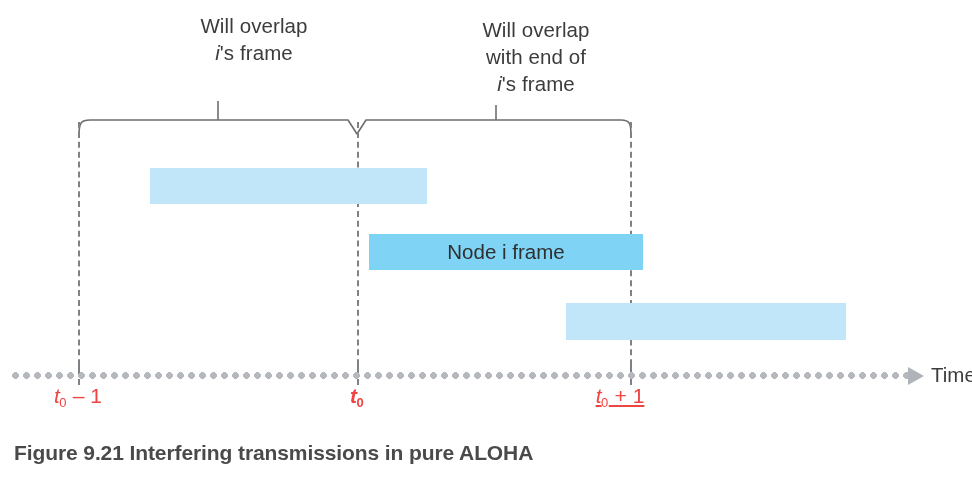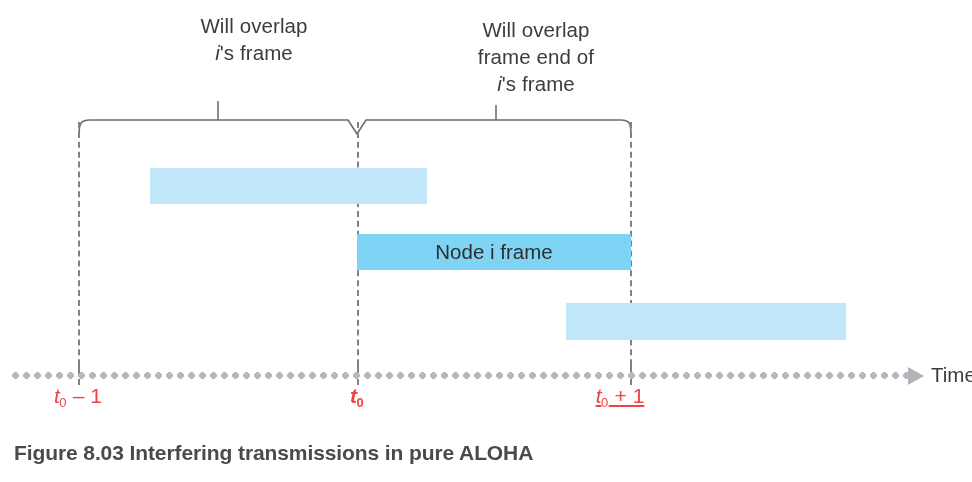--- a/index.html
+++ b/index.html
@@ -154,41 +154,41 @@
 
 <div id="figure">
 
   <div class="annot" id="annot-left">
     <div>Will overlap</div>
     <div><span class="ital">i</span><span>'s frame</span></div>
   </div>
 
   <div class="annot" id="annot-right">
     <div>Will overlap</div>
-    <div>frame end of</div>
+    <div>with end of</div>
     <div><span class="ital">i</span><span>'s frame</span></div>
   </div>
 
   <svg class="bracket-svg" viewBox="0 0 972 482">
 
     <path d="M 79,135 C 79,123 81,120 90,120 L 348,120 L 357,134 L 366,120 L 621,120 C 630,120 631,124 631,135" fill="none" stroke="#6e6e6e" stroke-width="1.6" stroke-linecap="round" stroke-linejoin="round"></path>
 
     <line x1="218" y1="101" x2="218" y2="120" stroke="#6e6e6e" stroke-width="1.6"></line>
     <line x1="496" y1="105" x2="496" y2="120" stroke="#6e6e6e" stroke-width="1.6"></line>
   </svg>
 
   <div class="vguide" id="guide-t0m1"></div>
   <div class="vguide" id="guide-t0"></div>
   <div class="vguide" id="guide-t0p1"></div>
 
   <div class="bar" id="bar-prev" style="background:#c2e6f9;">
     <div class="bar-label"></div>
   </div>
 
-  <div class="bar" id="bar-node" style="background:#7fd4f5;">
+  <div class="bar" id="bar-node" style="background:#7fd4f5;margin-left:12px;">
     <div class="bar-label">Node i frame</div>
   </div>
 
   <div class="bar" id="bar-next" style="background:#c2e6f9;">
     <div class="bar-label"></div>
   </div>
 
   <div class="tick" style="left:78px;"></div>
   <div class="tick" style="left:357px;"></div>
   <div class="tick" style="left:630px;"></div>
@@ -196,15 +196,15 @@
   <div id="axis"></div>
   <div id="axis-arrow"></div>
   <div id="axis-title">Time</div>
 
   <div class="tlabel" style="left:78px;"><i>t</i><sub>0</sub><span> – 1</span></div>
 
   <div class="tlabel" style="left:357px;font-weight:bold;"><i>t</i><sub>0</sub><span></span></div>
 
   <div class="tlabel" style="left:620px;text-decoration:underline;"><i>t</i><sub>0</sub><span> + 1</span></div>
 
-  <div id="caption">Figure 8.03 Interfering transmissions in pure ALOHA</div>
+  <div id="caption">Figure 9.21 Interfering transmissions in pure ALOHA</div>
 
 </div>
 
 </body></html>

